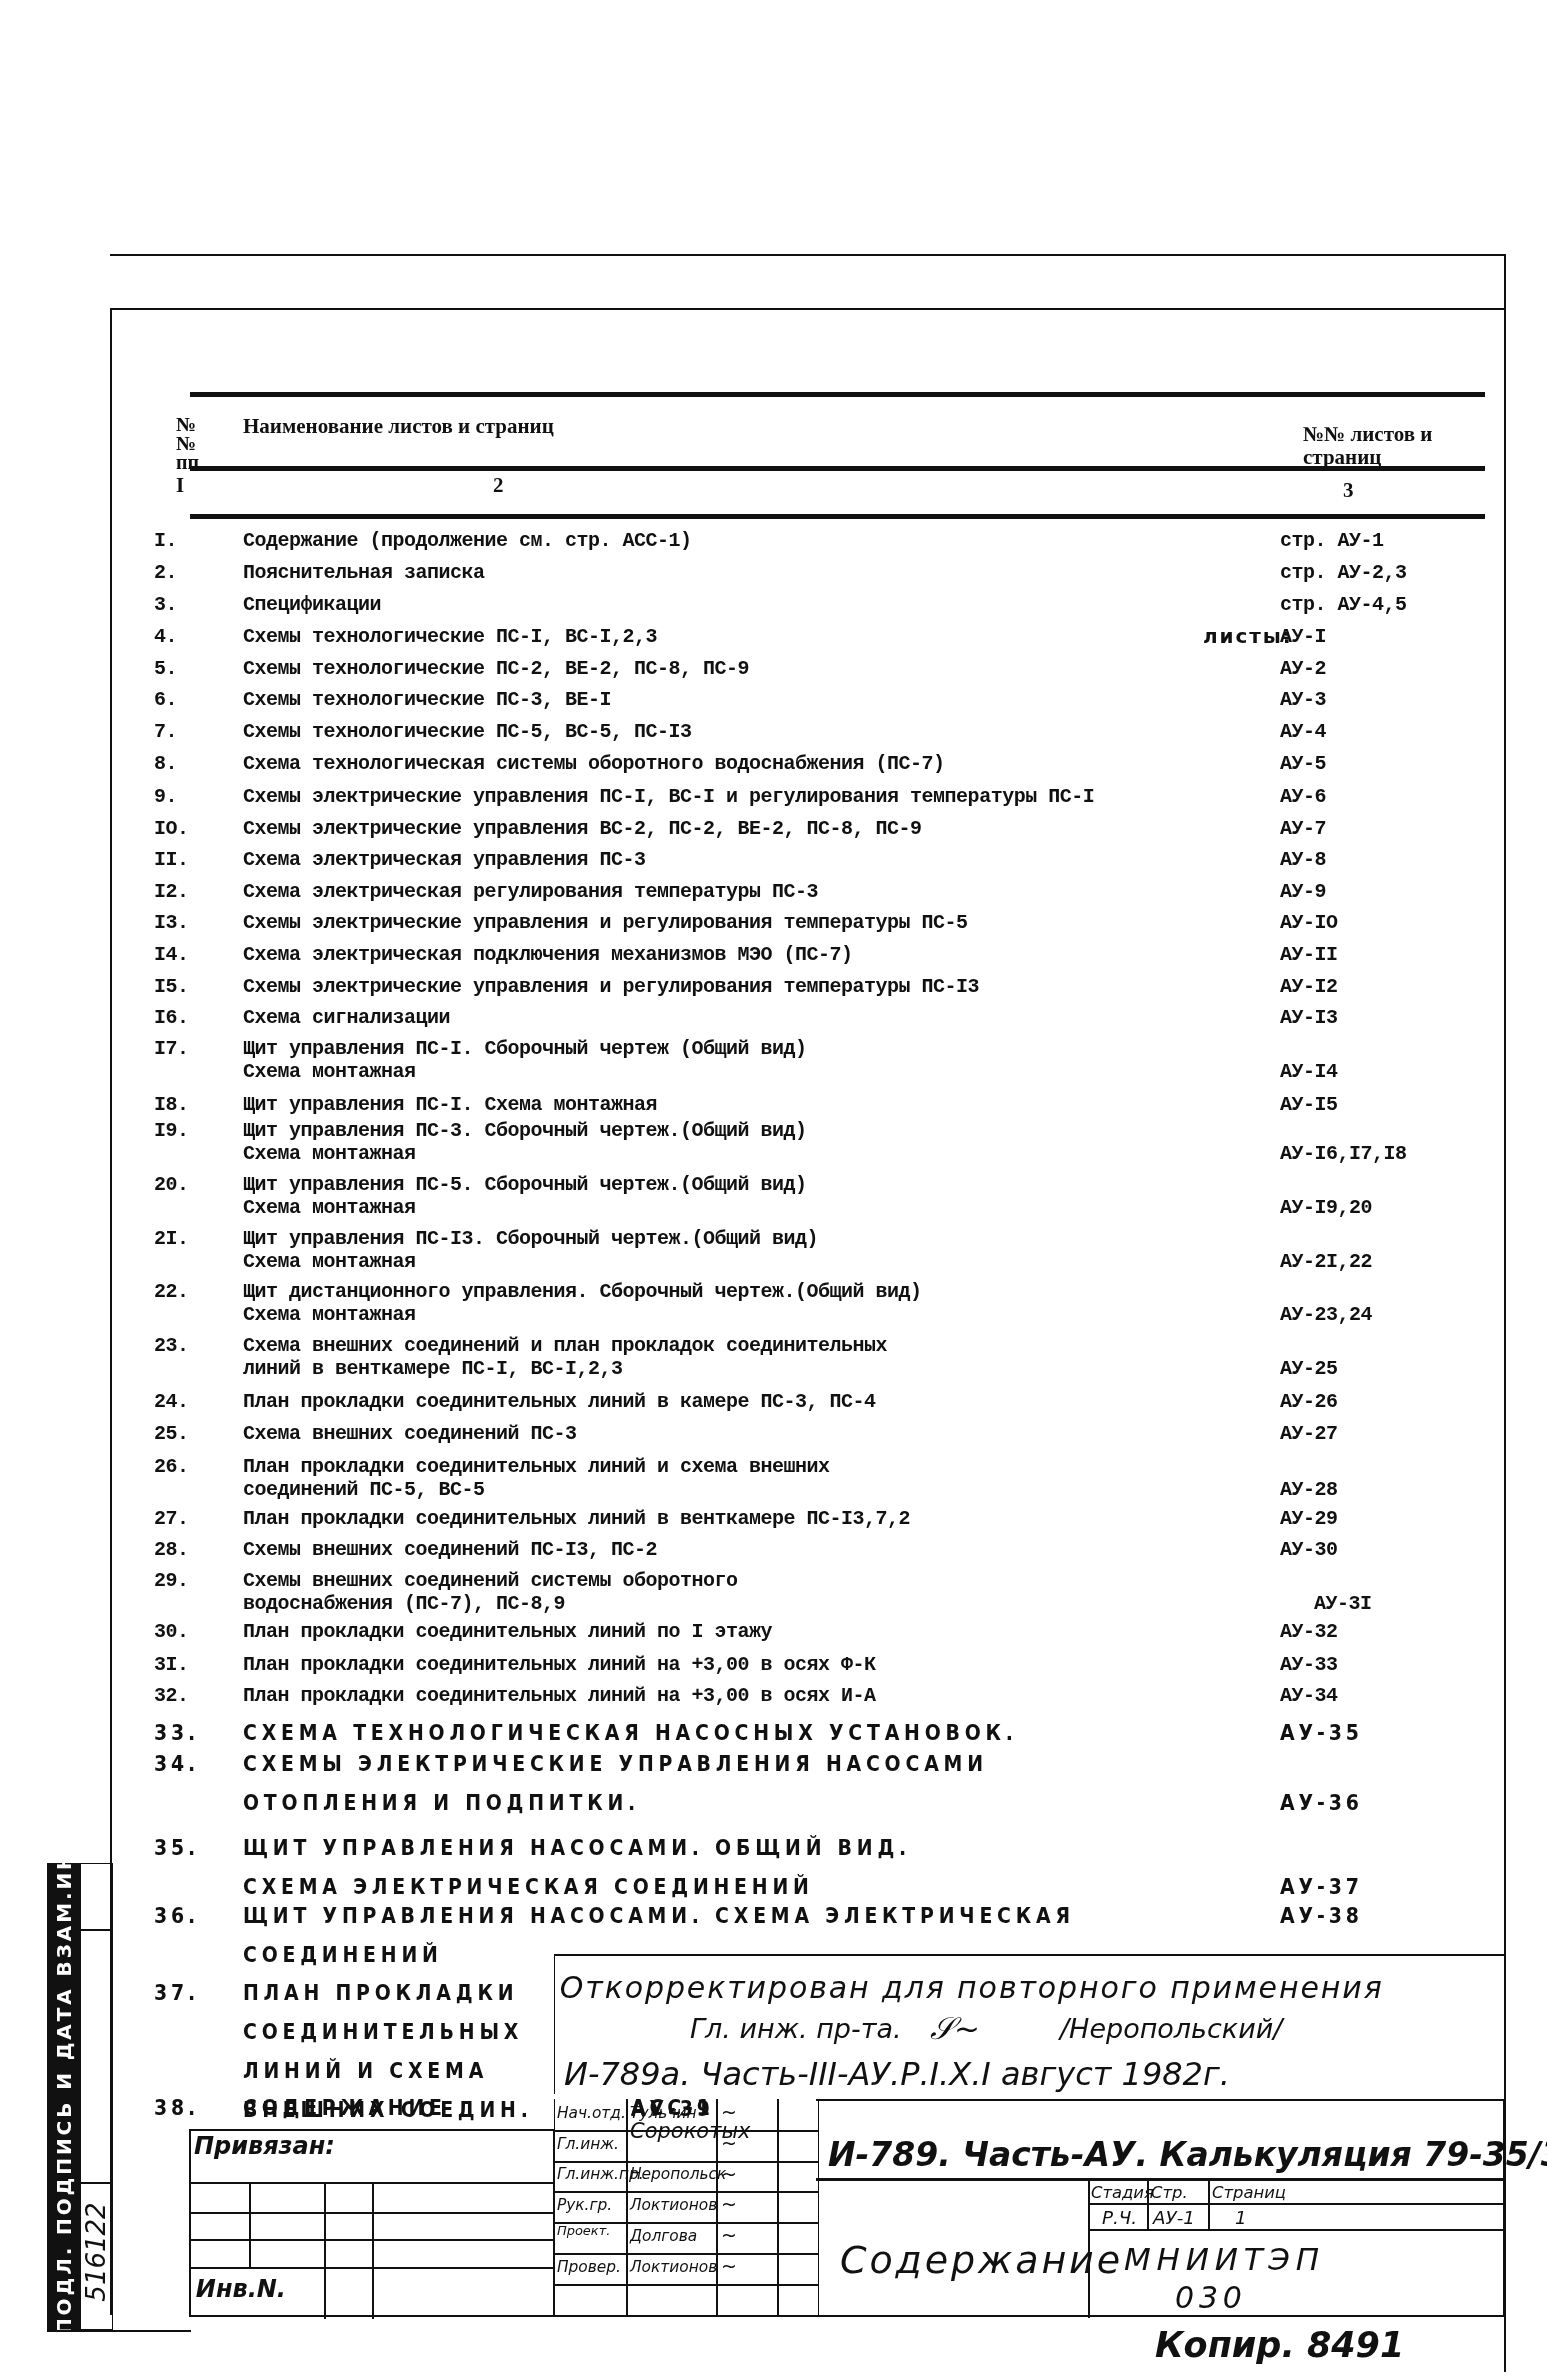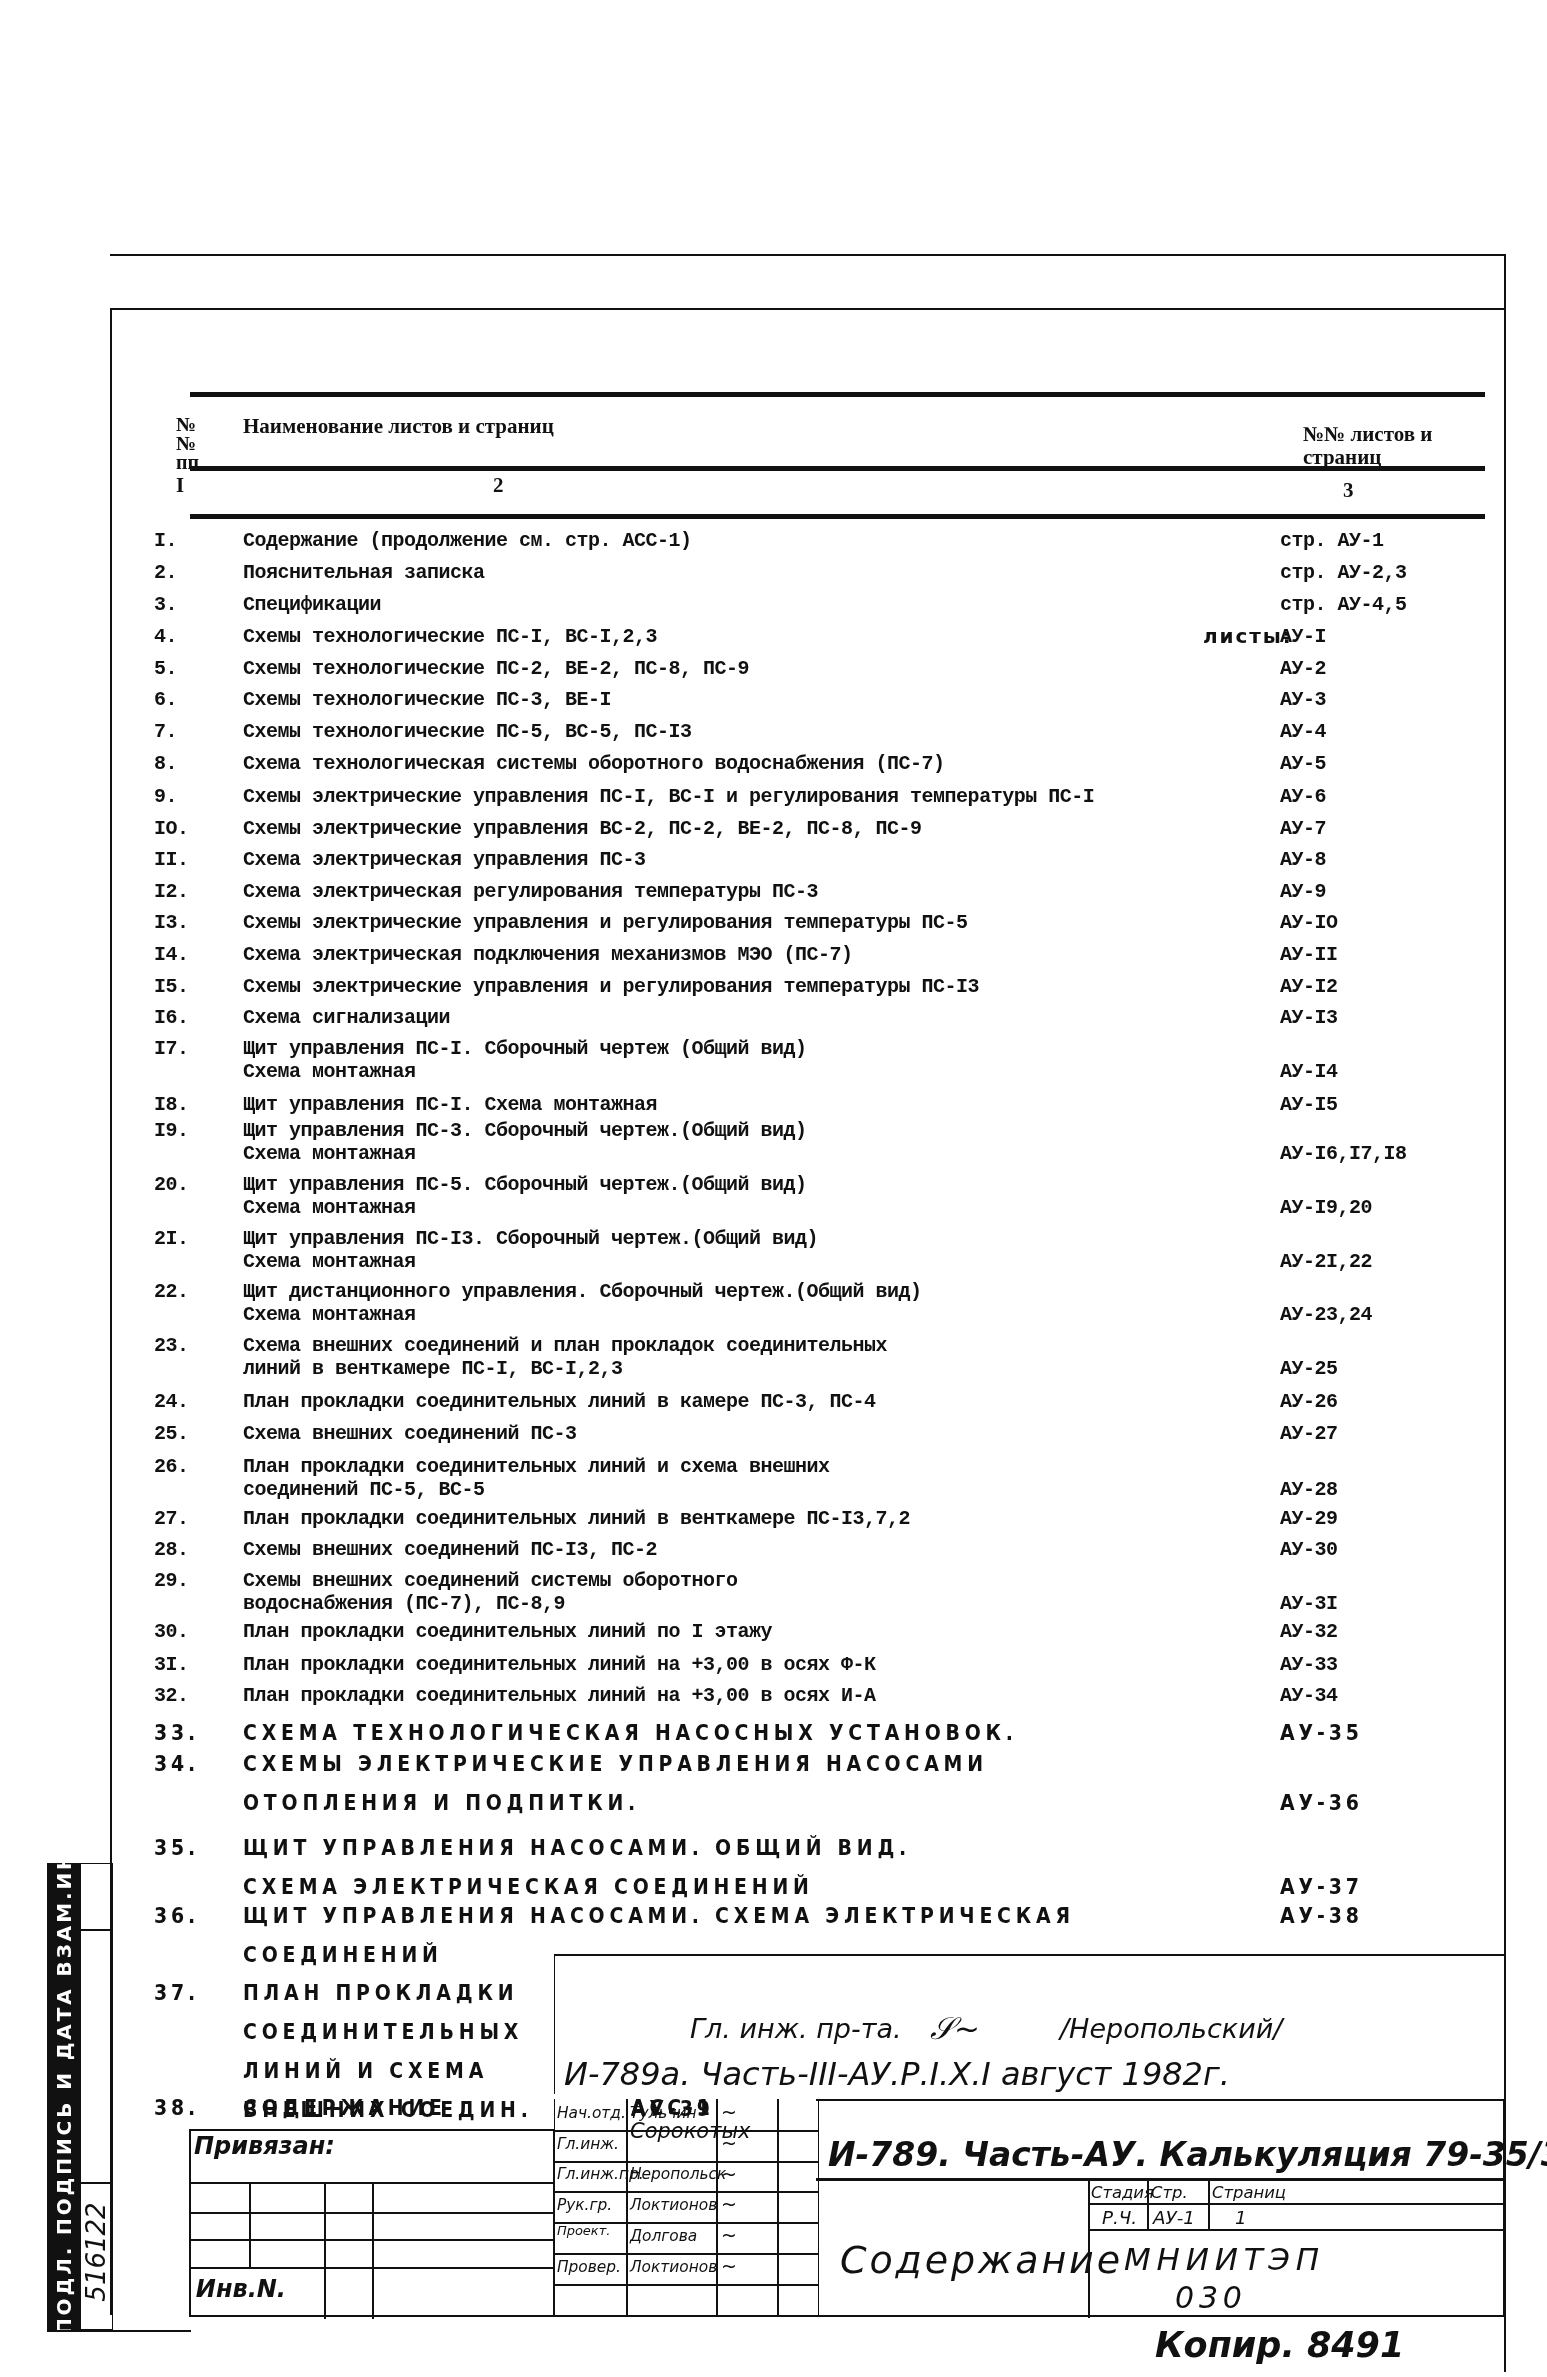--- a/index.html
+++ b/index.html
@@ -186,21 +186,21 @@
     </div>
     <div class="row" style="top: 1538px;">
       <span class="num">28.</span>
       <span class="title">Схемы внешних соединений ПС-I3, ПС-2</span>
       <span class="sheet" style="top: 0px;">АУ-30</span>
     </div>
     <div class="row" style="top: 1569px;">
       <span class="num">29.</span>
       <span class="title">Схемы внешних соединений системы оборотного
 водоснабжения (ПС-7), ПС-8,9</span>
-      <span class="sheet" style="top: 23px;">АУ-3I</span>
+      <span class="sheet" style="top: 23px; margin-left: 34px;">АУ-3I</span>
     </div>
     <div class="row" style="top: 1620px;">
       <span class="num">30.</span>
       <span class="title">План прокладки соединительных линий по I этажу</span>
       <span class="sheet" style="top: 0px;">АУ-32</span>
     </div>
     <div class="row" style="top: 1653px;">
       <span class="num">3I.</span>
       <span class="title">План прокладки соединительных линий на   +3,00 в осях Ф-К</span>
       <span class="sheet" style="top: 0px;">АУ-33</span>
@@ -242,20 +242,21 @@
       <span class="sheet" style="left: 477px; top: 116px;">АУ-39</span>
     </div>
     <div class="row hand" style="top: 2089px; line-height: 39px;">
       <span class="num">38.</span>
       <span class="title" style="left: 89px;">СОДЕРЖАНИЕ</span>
       <span class="sheet" style="left: 477px; top: 0px;">АСС-1</span>
     </div>
   </div>
 
 <div style="position:absolute; left:554px; top:1954px; width:951px; height:140px; border-top:2.9px solid #111; border-left:1.9px solid #111; box-sizing:border-box;">
+  <div class="tb-text hand-font" style="left:4.8px; top:14.4px; font-size:30px; letter-spacing:1.9px;">Откорректирован для повторного применения</div>
   <div class="tb-text hand-font" style="left:135px; top:57px; font-size:27px;">Гл. инж. пр-та.</div>
   <div class="tb-text hand-font" style="left:375px; top:54px; font-size:31px;">𝒮~</div>
   <div class="tb-text hand-font" style="left:505px; top:57px; font-size:27px;">/Неропольский/</div>
   <div class="tb-text hand-font" style="left:9px; top:99px; font-size:32px;">И-789а.  Часть-III-АУ.Р.I.Х.I  август  1982г.</div>
 </div>
 
 <div style="position:absolute; left:189px; top:2129px; width:366px; height:188px; border:2.4px solid #111; box-sizing:border-box;">
   <div class="tb-text hand-font" style="left:2.9px; top:1px; font-size:24px; font-weight:bold;">Привязан:</div>
   <div class="tb-line-h" style="left:0; right:0; top:51px;"></div>
   <div class="tb-line-h" style="left:0; right:0; top:81px;"></div>

